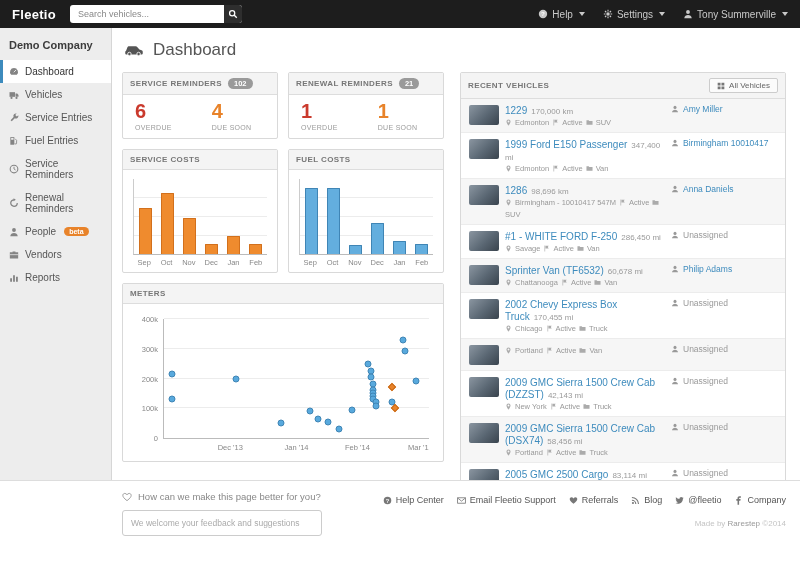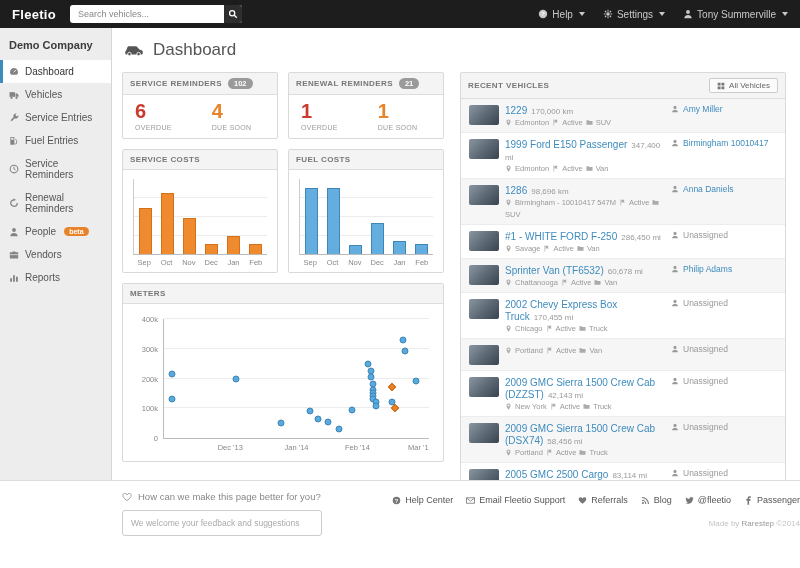--- a/index.html
+++ b/index.html
@@ -79,21 +79,21 @@
   .veh-name{color:#3d8bbd;font-size:10px;text-decoration:none;cursor:pointer}
   .veh-meter{color:#9a9a9a;font-size:8px;margin-left:4px}
   .veh-meta{display:flex;align-items:center;gap:3px;margin-top:2px;color:#999;font-size:7.5px;flex-wrap:wrap}
   .veh-meta .icn{font-size:7px;color:#ababab}
   .veh-person{width:106px;flex-shrink:0;display:flex;gap:4px;font-size:8.5px;align-items:flex-start}
   .veh-person .icn{font-size:8px;color:#999;margin-top:1px;flex-shrink:0}
   .op-link{color:#3d8bbd;cursor:pointer}
   .op-gray{color:#999}
 
   
-  footer{height:88px;border-top:1px solid #ddd;padding:10px 0 0 122px;display:flex;justify-content:space-between;background:#fff}
+  footer{height:88px;border-top:1px solid #ddd;padding:10px 14px 0 122px;display:flex;justify-content:space-between;background:#fff}
   .prompt{font-size:9.5px;color:#888;display:flex;gap:6px;align-items:center}
   .prompt .icn{font-size:10px;color:#999}
   .feedback-input{margin-top:8px;width:200px;height:26px;border:1px solid #ccc;border-radius:3px;font-size:8.5px;padding:0 8px;color:#333;font-family:inherit;outline:none}
   .feedback-input::placeholder{color:#aaa}
   .footer-right{display:flex;flex-direction:column;align-items:flex-end;gap:14px;padding-top:4px}
   .footer-links{display:flex;gap:13px}
   .flink{display:flex;gap:4px;align-items:center;font-size:9px;color:#555;text-decoration:none;cursor:pointer;white-space:nowrap}
   .flink .icn{font-size:9px;color:#777}
   .credit{font-size:8px;color:#c4c4c4}
   .credit-link{color:#9a9a9a;text-decoration:none;cursor:pointer}
@@ -847,21 +847,21 @@
             </svg>
           </span>
           <span class="flink-label">@fleetio</span>
         </a>
         <a class="flink">
           <span class="icn">
             <svg xmlns="http://www.w3.org/2000/svg" viewBox="0 0 12 12" width="1em" height="1em" fill="currentColor">
               <path d="M7.7 2.2h1.5V.2H7.3C5.6.2 4.7 1.3 4.7 3v1.1H3.1v2.1h1.6v5.6h2.1V6.2h1.7l.3-2.1H6.8V3.1c0-.6.3-.9.9-.9z"></path>
             </svg>
           </span>
-          <span class="flink-label">Passenger</span>
+          <span class="flink-label">Company</span>
         </a>
       </div>
     <div class="credit">
       <span>Made by</span>
       <a class="credit-link">Rarestep</a>
       <span>©2014</span>
     </div>
   </div>
 </footer>
 

